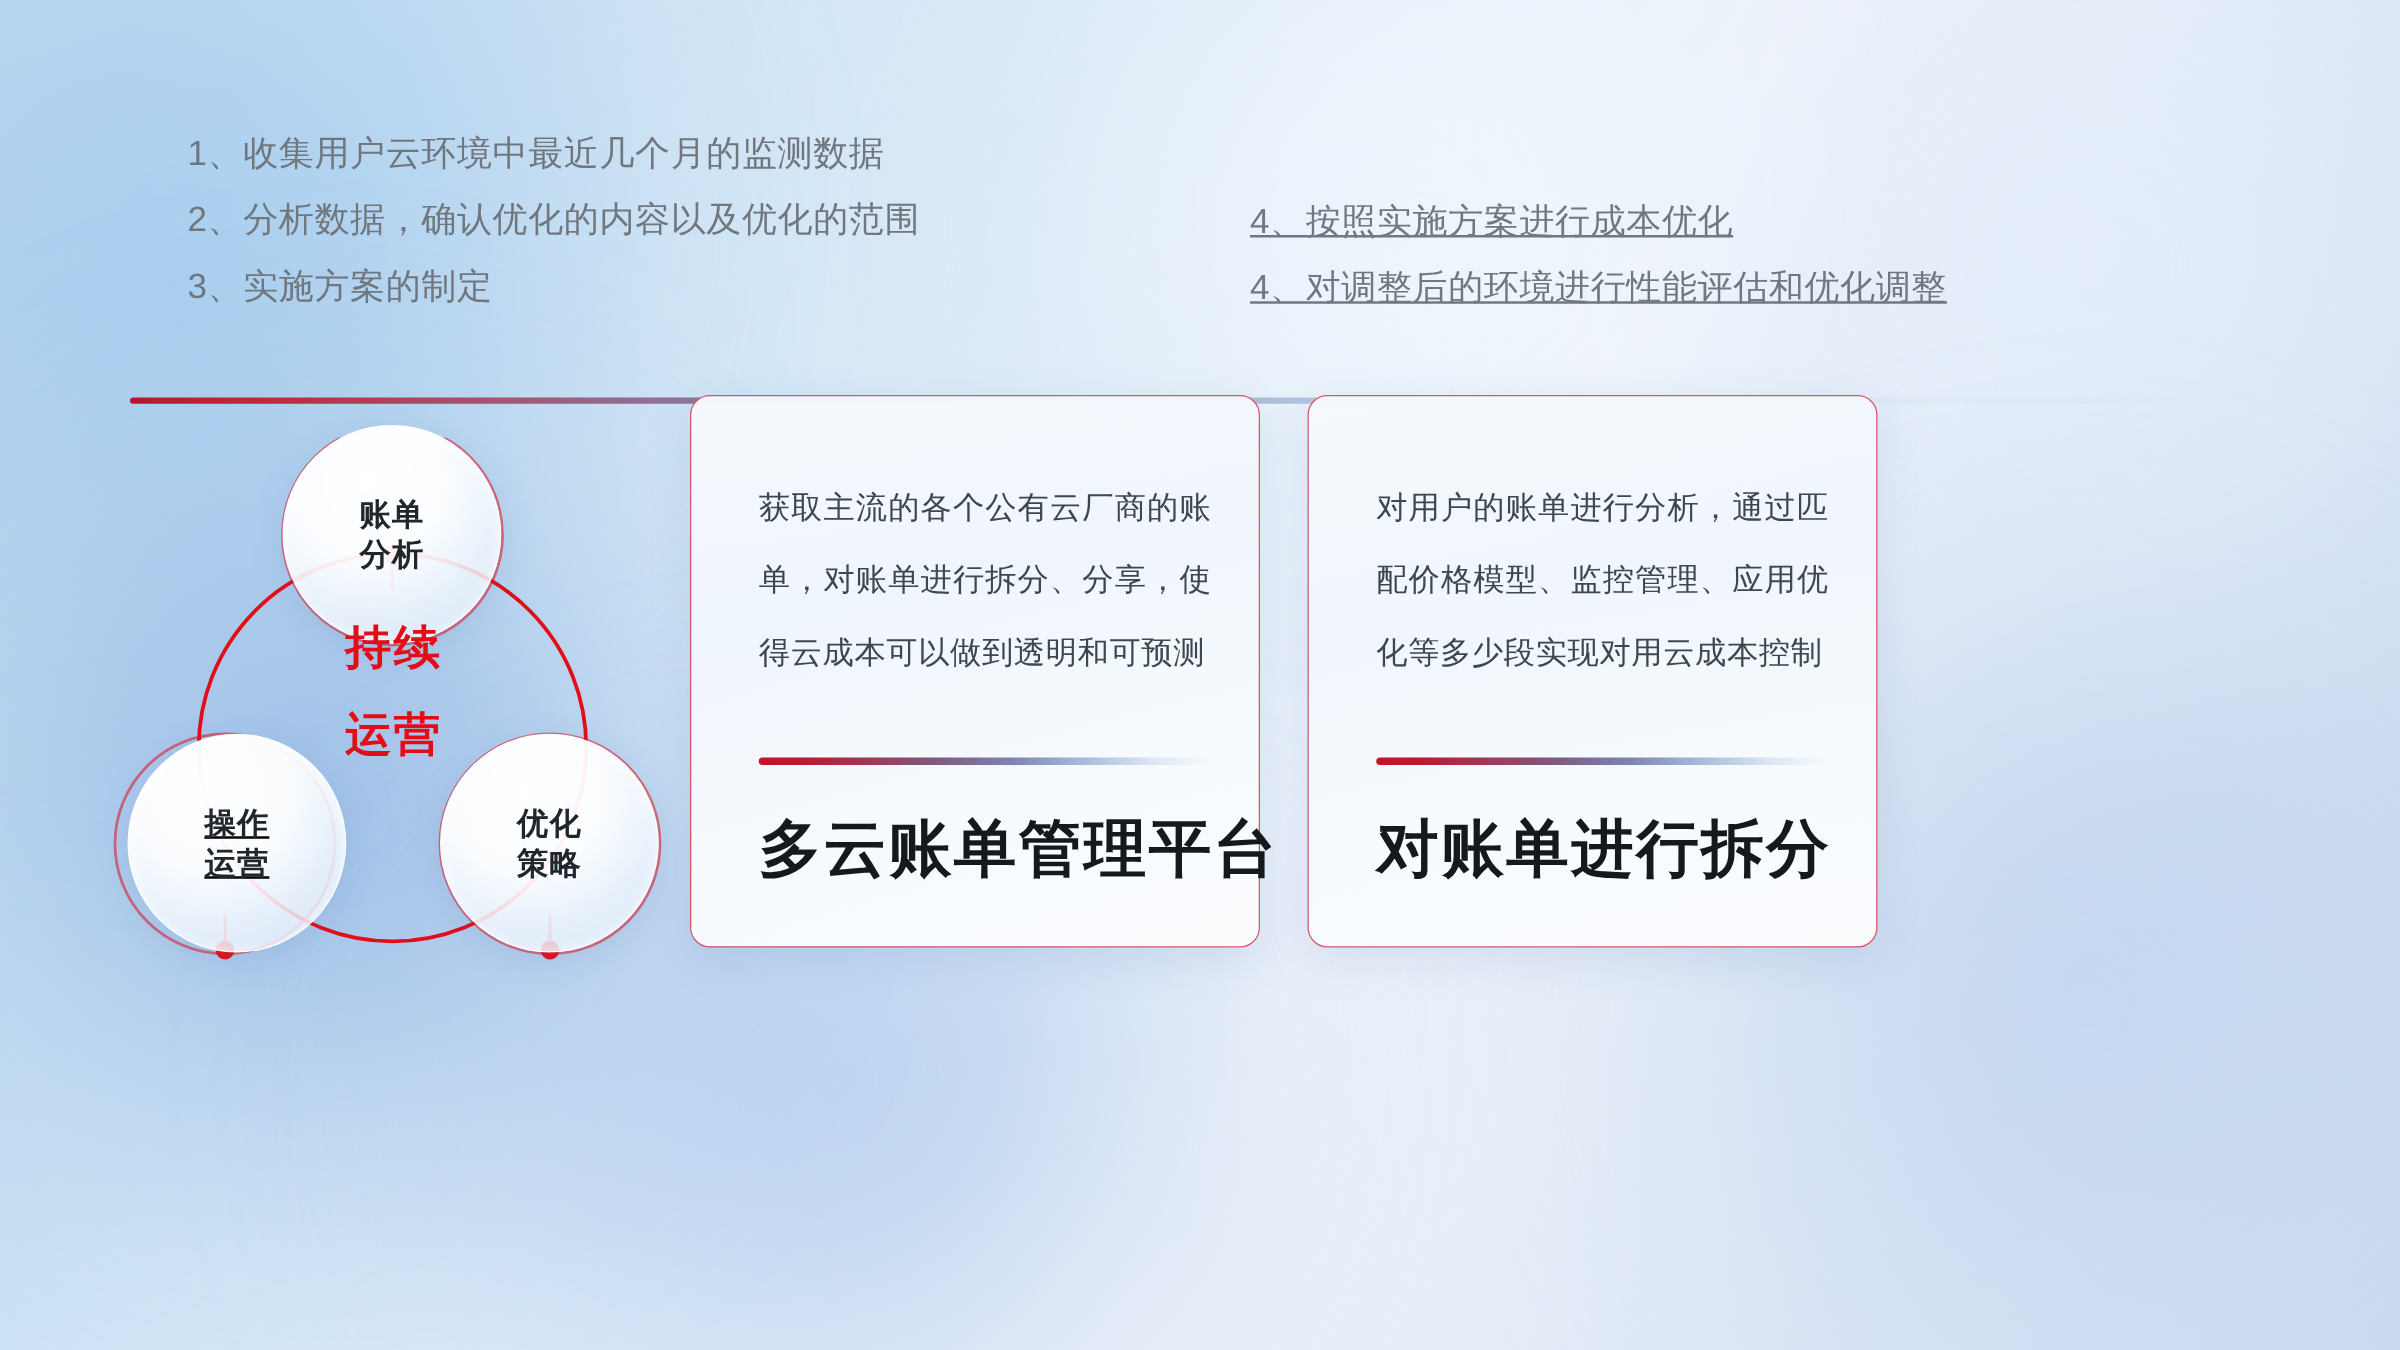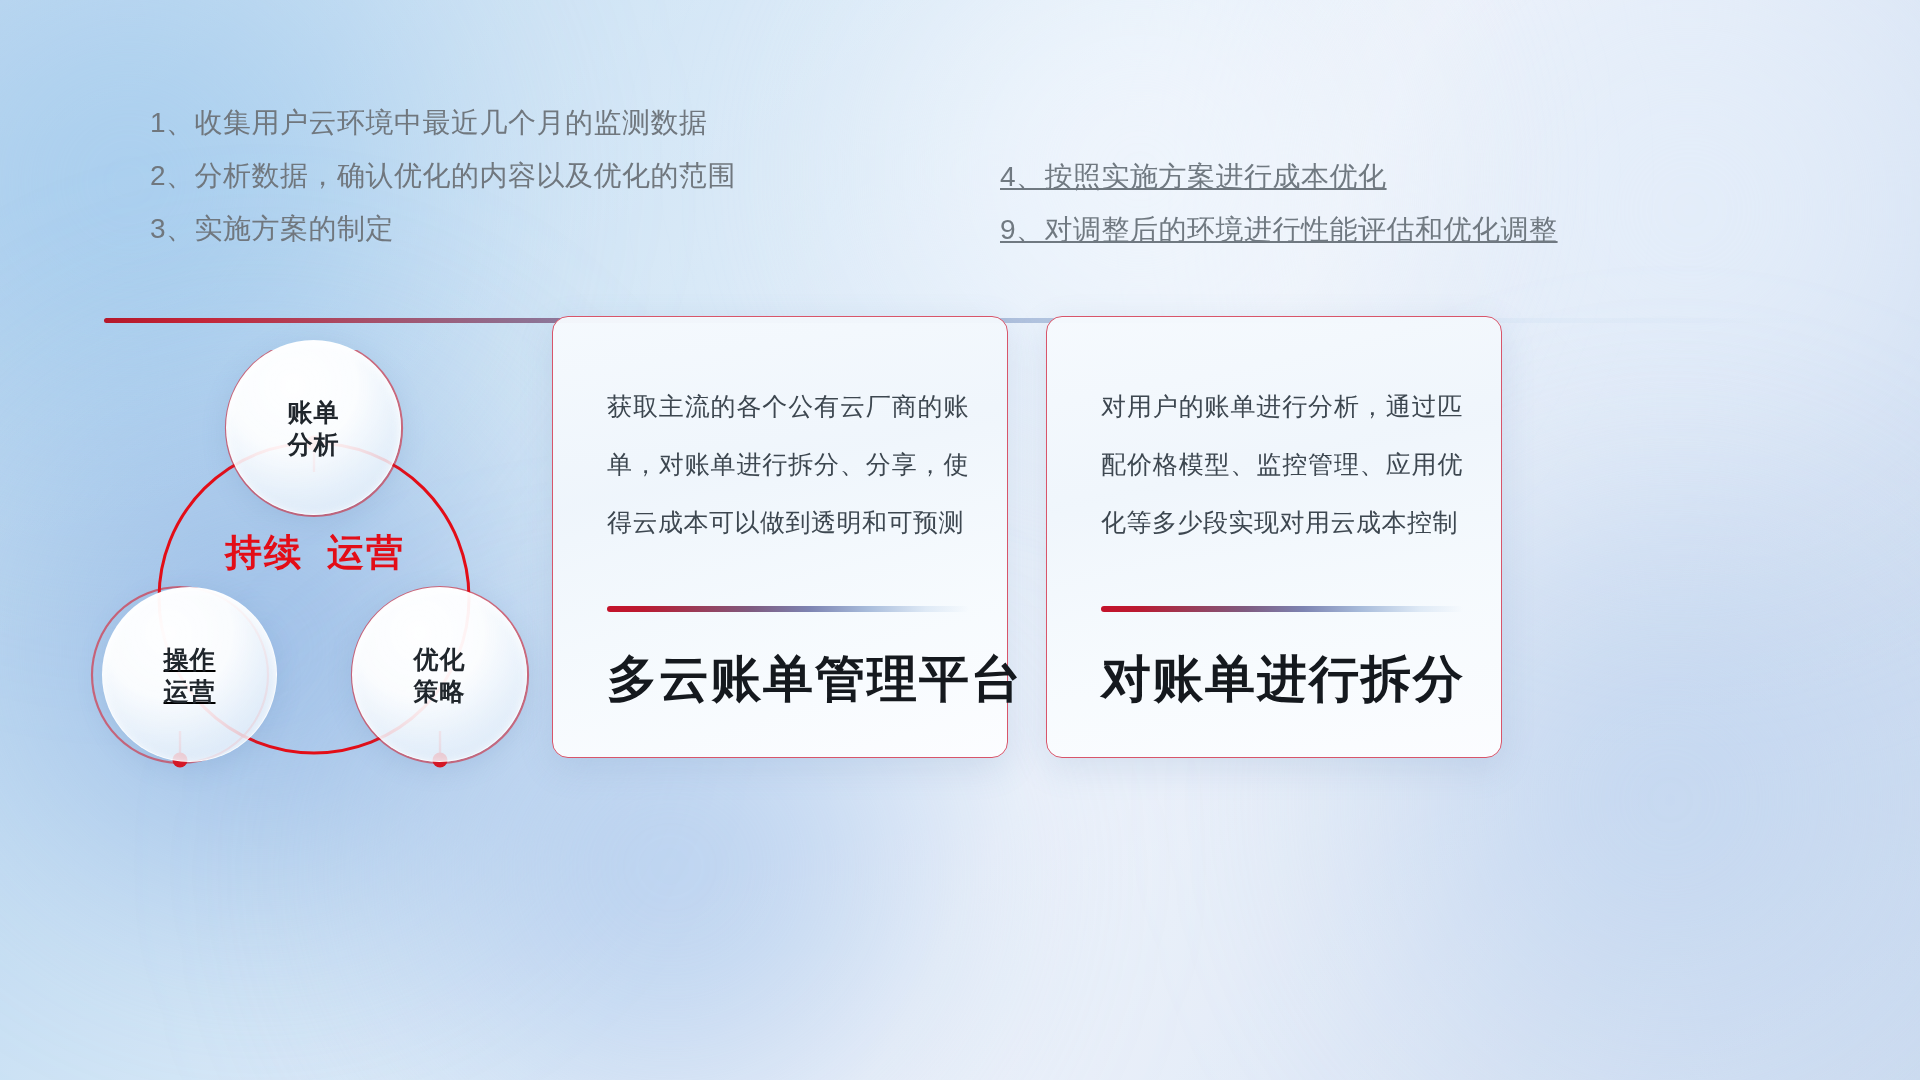--- a/index.html
+++ b/index.html
@@ -96,21 +96,21 @@
     text-align:right;
     font-size:25px;
     line-height:32px;
     font-weight:700;
     color:#20262c;
     letter-spacing:1px;
   }
   .v-ring-svg { position:absolute; left:0; top:0; width:540px; height:600px; pointer-events:none; }
   #venn-center {
     position:absolute; left:145px; top:148px; width:200px; height:110px;
-    display:flex; flex-direction:row; align-items:center; justify-content:center;
+    display:flex; flex-direction:column; align-items:center; justify-content:center;
     text-align:center;
     gap:24px;
   }
   .center-line {
     font-size:37px; line-height:46px; font-weight:700;
     color:#e30d17; letter-spacing:2px;
   }
 
   
   .card {
@@ -176,21 +176,21 @@
 </div>
 
 <div id="top-list">
   <div class="list-col left">
     <div class="list-item">1、收集用户云环境中最近几个月的监测数据</div>
     <div class="list-item">2、分析数据，确认优化的内容以及优化的范围</div>
     <div class="list-item">3、实施方案的制定</div>
   </div>
   <div class="list-col right">
     <div class="list-item">4、按照实施方案进行成本优化</div>
-    <div class="list-item">9、对调整后的环境进行性能评估和优化调整</div>
+    <div class="list-item">4、对调整后的环境进行性能评估和优化调整</div>
   </div>
 </div>
 <div id="top-divider"></div>
 
 <div id="venn">
 
   <svg class="v-ring-svg" viewBox="0 0 540 600">
 
     <circle cx="244" cy="248" r="155" fill="none" stroke="#e30d17" stroke-width="3"></circle>
 

